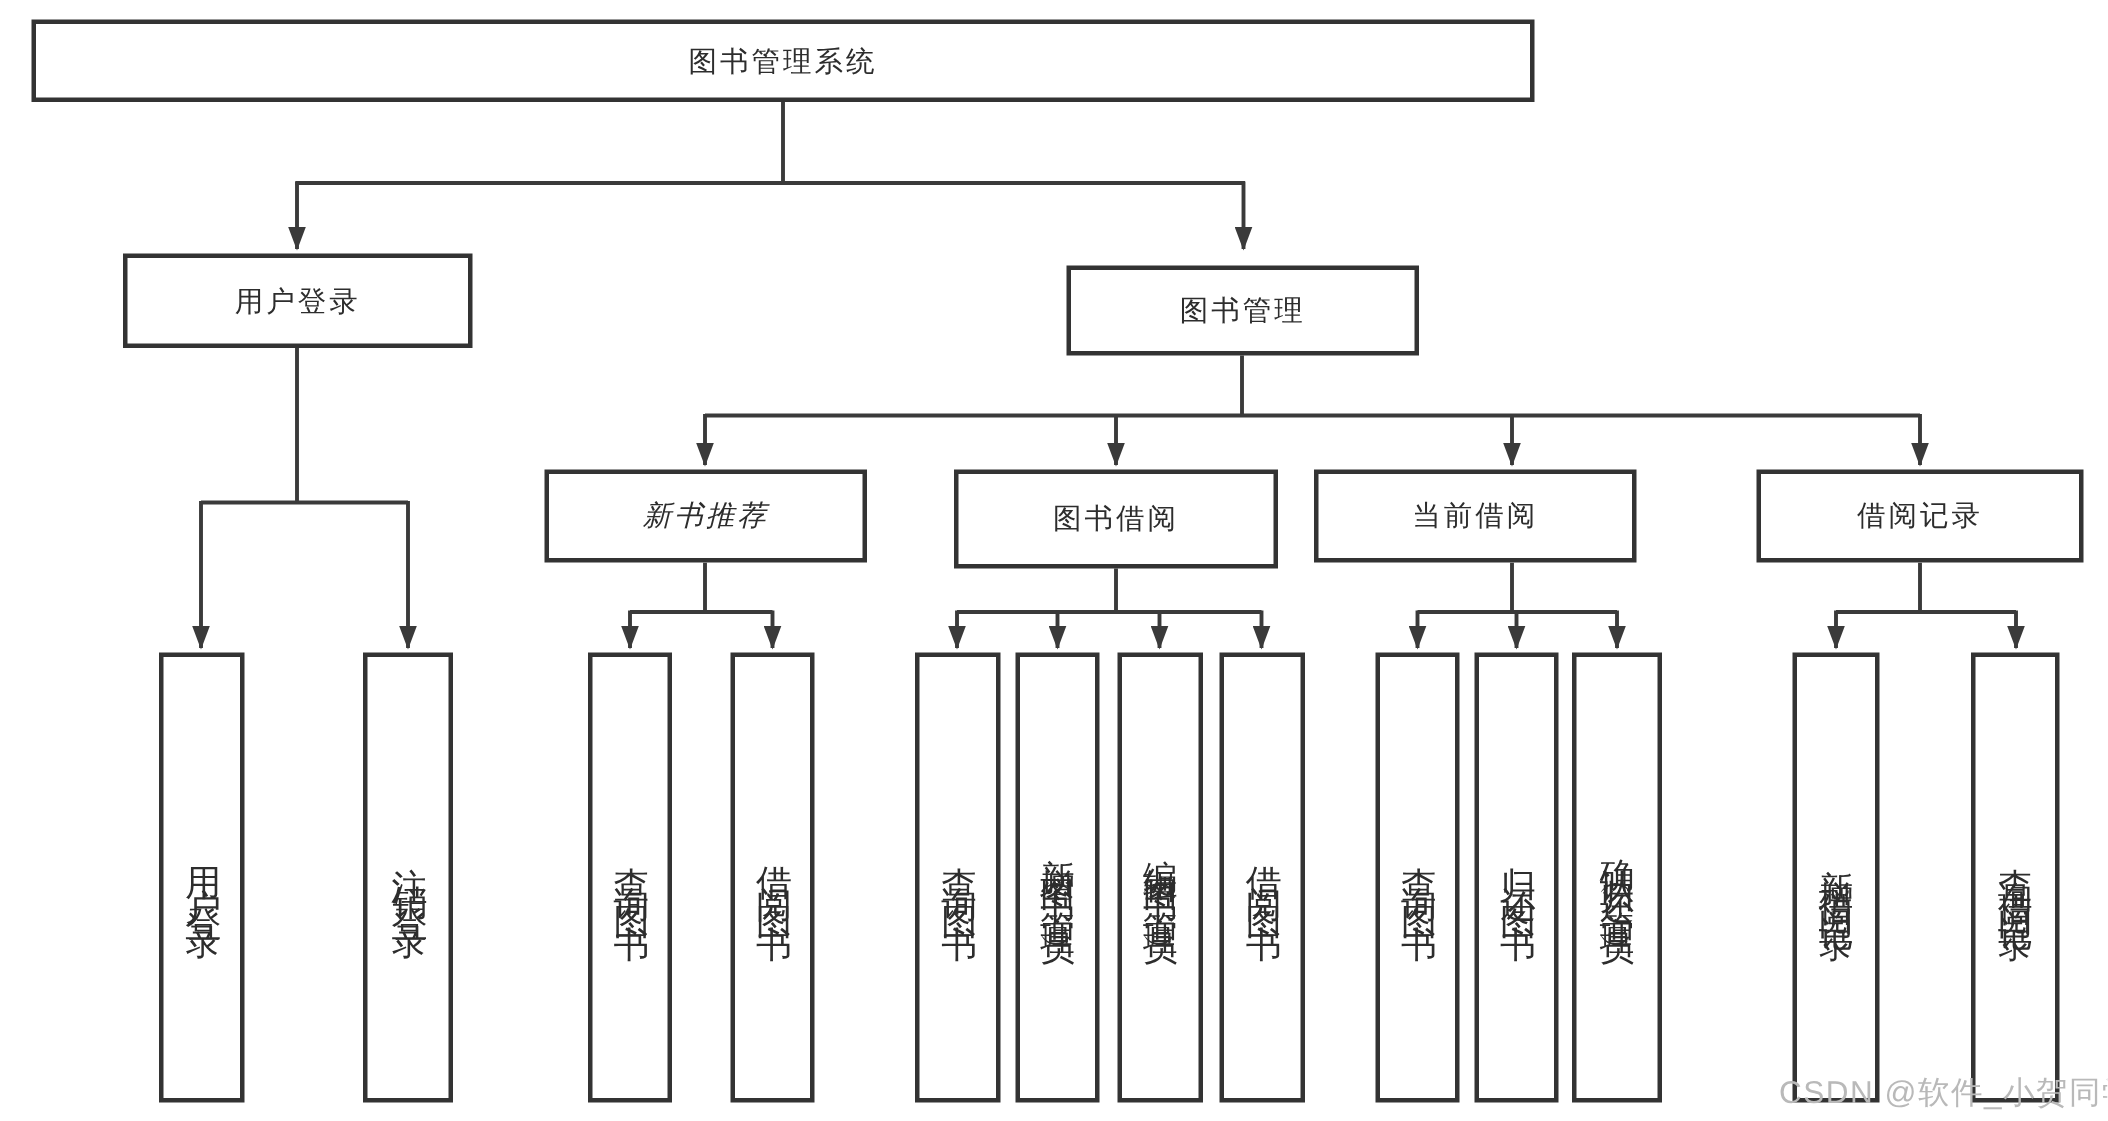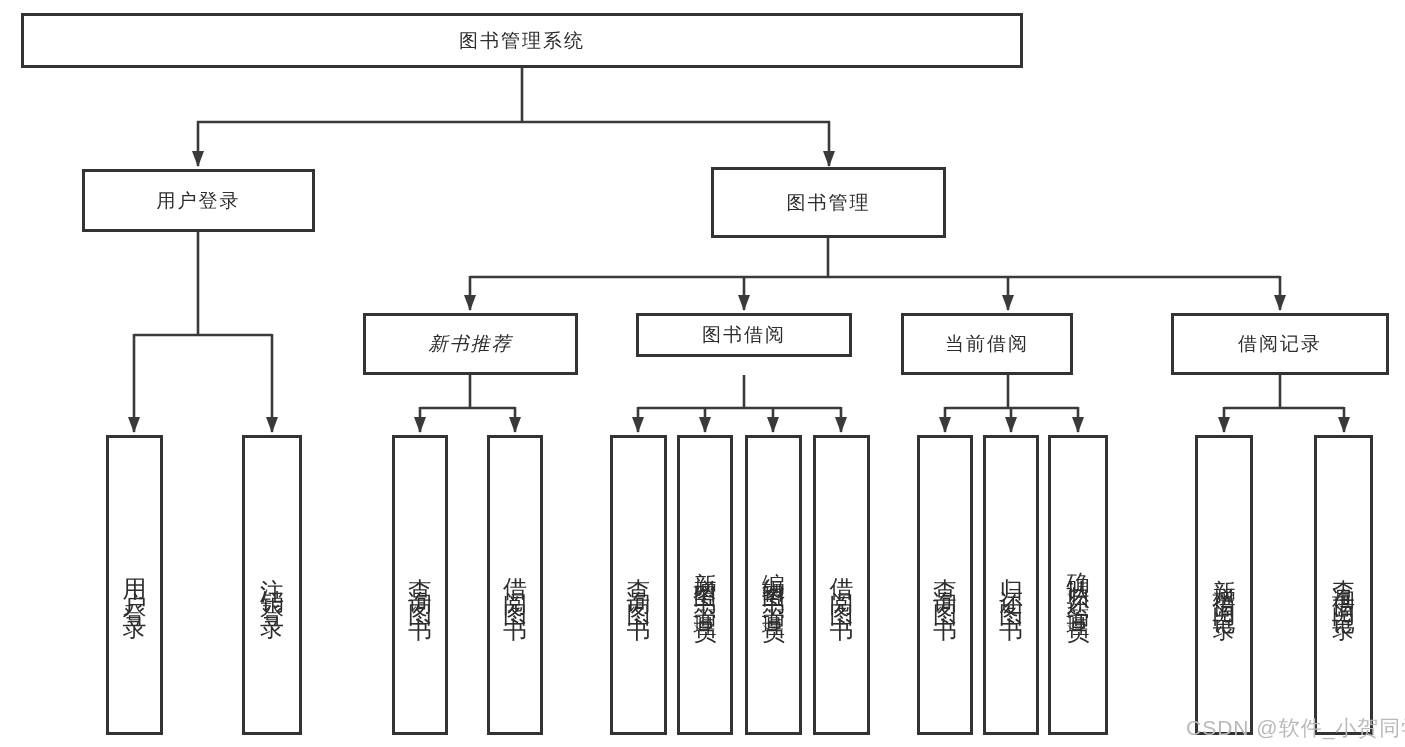--- a/index.html
+++ b/index.html
@@ -119,25 +119,25 @@
       <line x1="1280" y1="375" x2="1280" y2="408"></line>
       <line x1="1224" y1="408" x2="1344" y2="408"></line>
       <line x1="1224" y1="407" x2="1224" y2="432" marker-end="url(#ah)"></line>
       <line x1="1344" y1="407" x2="1344" y2="432" marker-end="url(#ah)"></line>
     </g>
   </svg>
 
   <div class="node hbox" style="left:21px; top:13px; width:1002px; height:55px;">图书管理系统</div>
 
   <div class="node hbox" style="left:82px; top:169px; width:233px; height:63px;">用户登录</div>
-  <div class="node hbox" style="left:711px; top:167px; width:235px; height:71px;">图书管理</div>
+  <div class="node hbox" style="left:711px; top:177px; width:235px; height:60px;">图书管理</div>
 
   <div class="node hbox" style="left:363px; top:313px; width:215px; height:62px;font-style:italic;">新书推荐</div>
-  <div class="node hbox" style="left:636px; top:313px; width:216px; height:44px;">图书借阅</div>
-  <div class="node hbox" style="left:901px; top:313px; width:172px; height:62px;">当前借阅</div>
+  <div class="node hbox" style="left:636px; top:313px; width:216px; height:66px;">图书借阅</div>
+  <div class="node hbox" style="left:876px; top:313px; width:215px; height:62px;">当前借阅</div>
   <div class="node hbox" style="left:1171px; top:313px; width:218px; height:62px;">借阅记录</div>
 
   <div class="node vleaf" style="left:106px; width:57px;">
     <span>用户登录</span>
   </div>
   <div class="node vleaf" style="left:242px; width:60px;">
     <span>注销登录</span>
   </div>
   <div class="node vleaf" style="left:392px; width:56px;">
     <span>查询图书</span>

